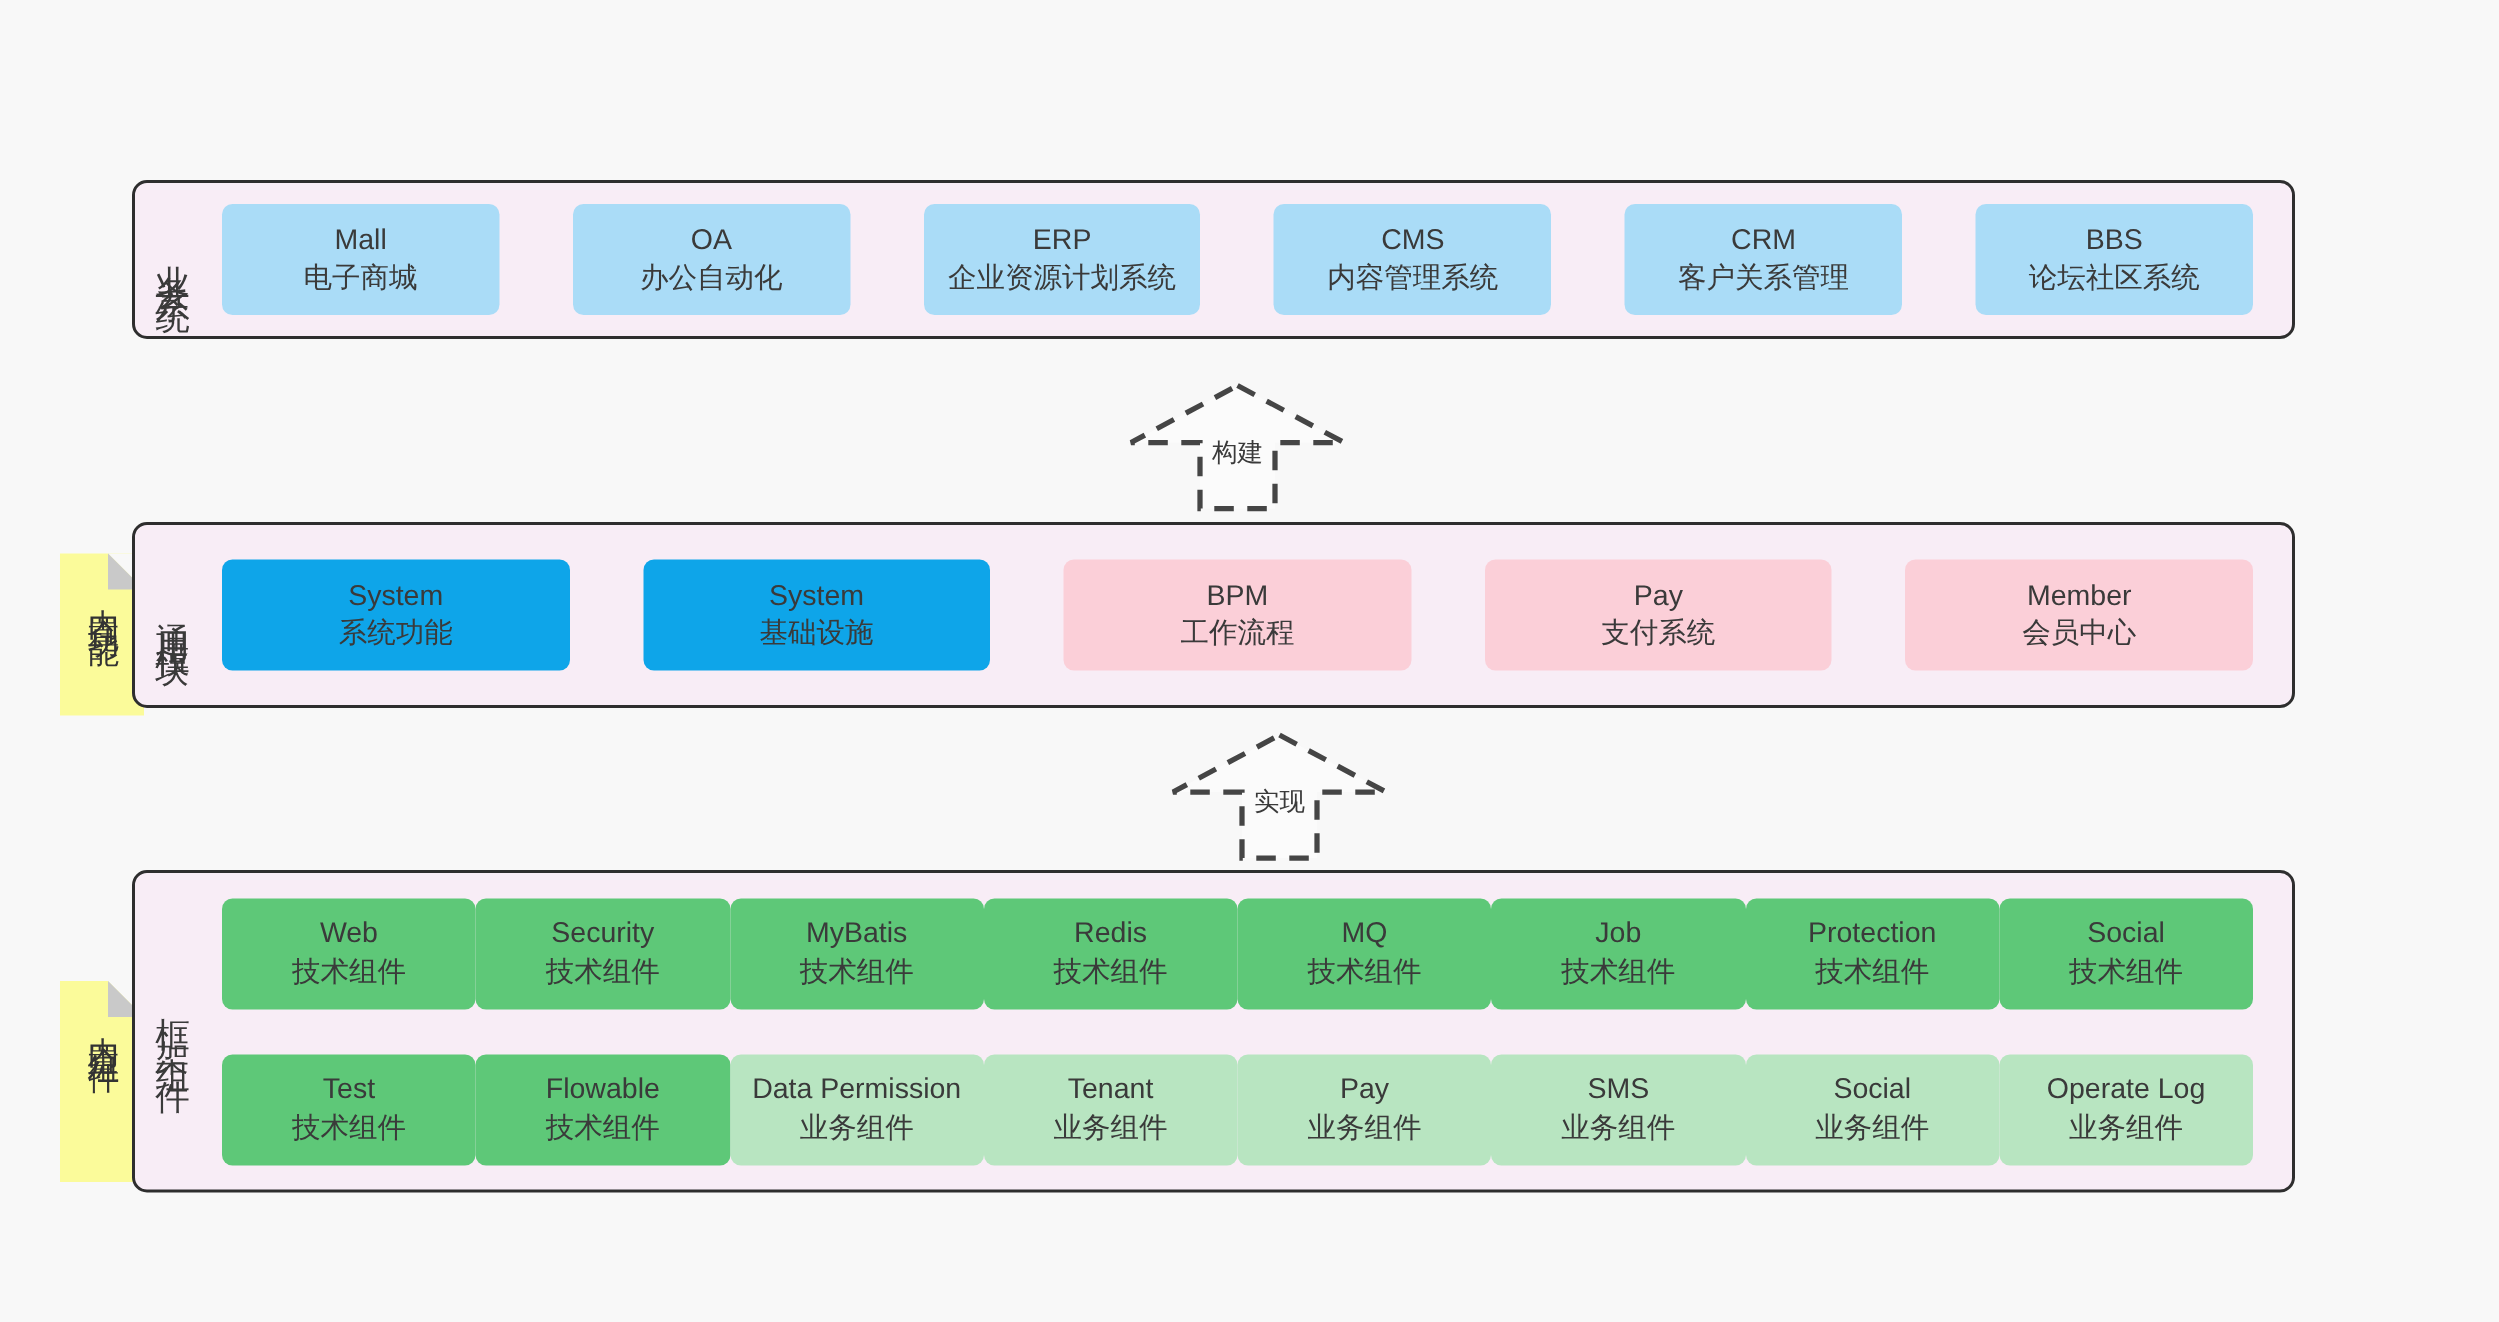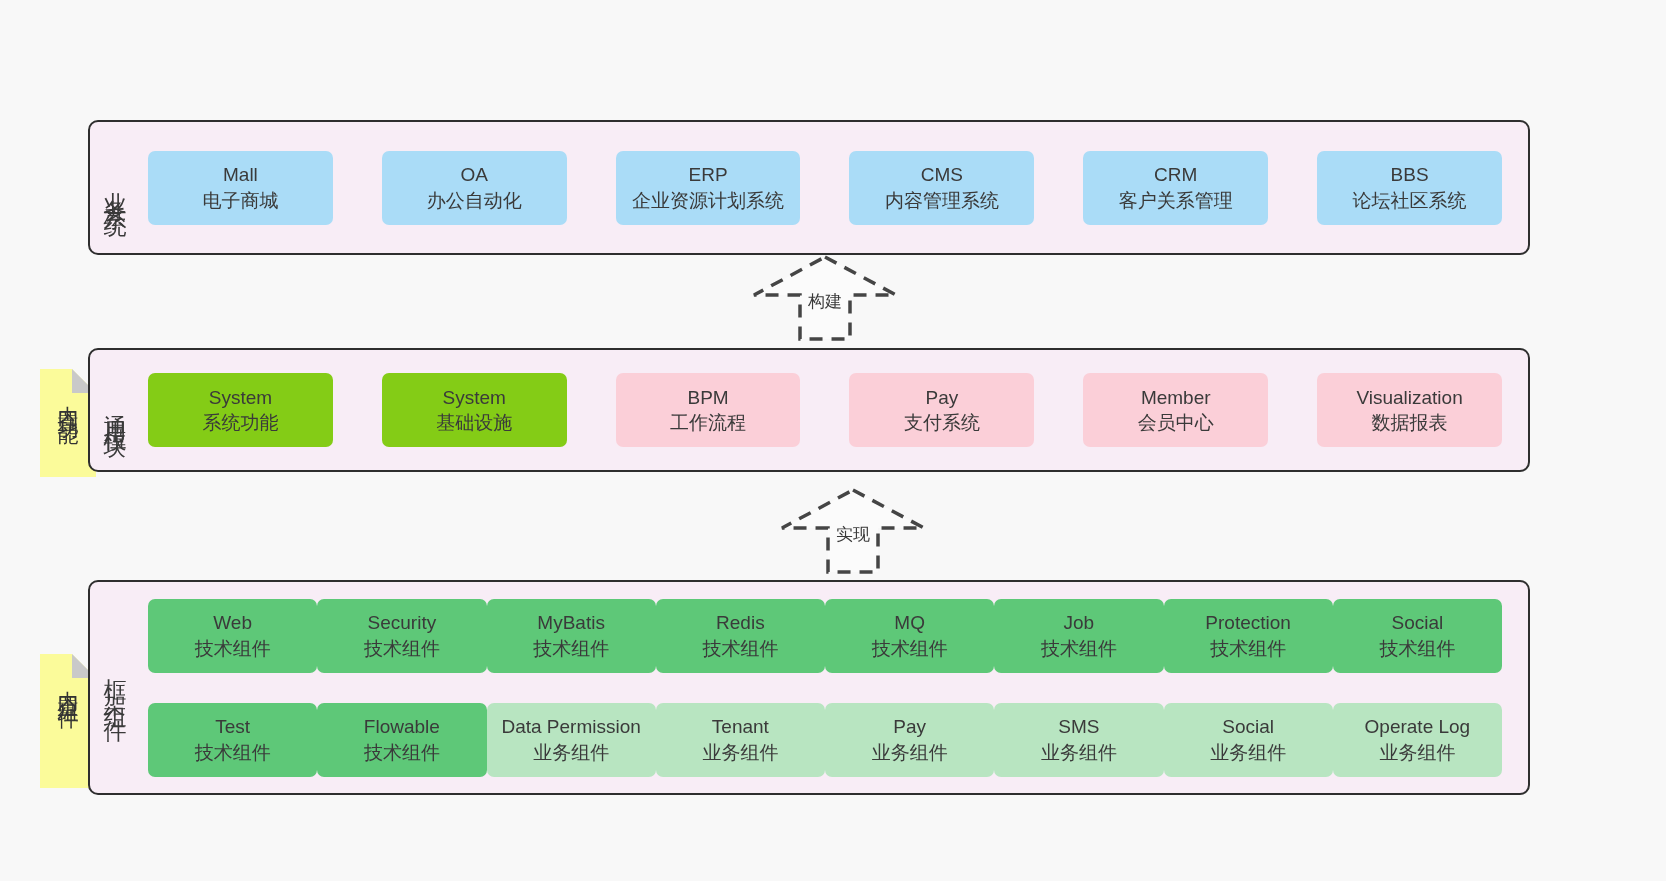--- a/index.html
+++ b/index.html
@@ -10,21 +10,21 @@
     color:#3a3a3a;
   }
   .canvas{position:absolute;inset:0;}
 
   
   .layer{
     position:absolute;left:88px;width:1442px;
     background:#f8edf6;border:2px solid #2e2e2e;border-radius:10px;
     display:flex;box-sizing:border-box;
   }
-  .layer-business{top:120px;height:135px;}
+  .layer-business{top:120px;height:106px;}
   .layer-modules{top:348px;height:124px;}
   .layer-framework{top:580px;height:215px;}
 
   .side-label{
     width:52px;display:flex;align-items:center;justify-content:center;
     writing-mode:vertical-rl;text-orientation:upright;
     font-size:23px;letter-spacing:7px;color:#3a3a3a;
   }
   .side-label.tall{letter-spacing:14px;}
 
@@ -38,21 +38,21 @@
   }
   .frow{display:flex;}
 
   .box{
     flex:1;min-height:74px;border-radius:7px;
     display:flex;flex-direction:column;align-items:center;justify-content:center;
     text-align:center;font-size:19px;line-height:1.32;
     padding:2px 8px;box-sizing:border-box;color:#3a3a3a;
   }
   .box-blue{background:#aadcf7;}
-  .box-red{background:#84cc16;}
+  .box-red{background:#0ea5e9;}
   .box-pink{background:#fbcfd8;}
   .box-green-dark{background:#5ec878;}
   .box-green-light{background:#b8e5c1;}
 
   
   .note{
     position:absolute;left:40px;width:56px;background:#fbfb9a;z-index:0;
     display:flex;justify-content:center;
   }
   .note-modules{top:369px;height:108px;}
@@ -147,24 +147,20 @@
         <span>工作流程</span>
       </div>
       <div class="box box-pink">
         <span>Pay</span>
         <span>支付系统</span>
       </div>
       <div class="box box-pink">
         <span>Member</span>
         <span>会员中心</span>
       </div>
-      <div class="box box-pink">
-        <span>Visualization</span>
-        <span>数据报表</span>
-      </div>
     </div>
   </div>
 
   <div class="arrow arrow-impl">
     <svg width="150" height="88" viewBox="0 0 150 88">
       <polygon points="75,3 146,41 100,41 100,85 50,85 50,41 4,41" fill="#fbfbfb" stroke="#454545" stroke-width="3.5" stroke-dasharray="13 9" stroke-linejoin="miter"></polygon>
     </svg>
     <span class="arrow-label">实现</span>
   </div>
 

